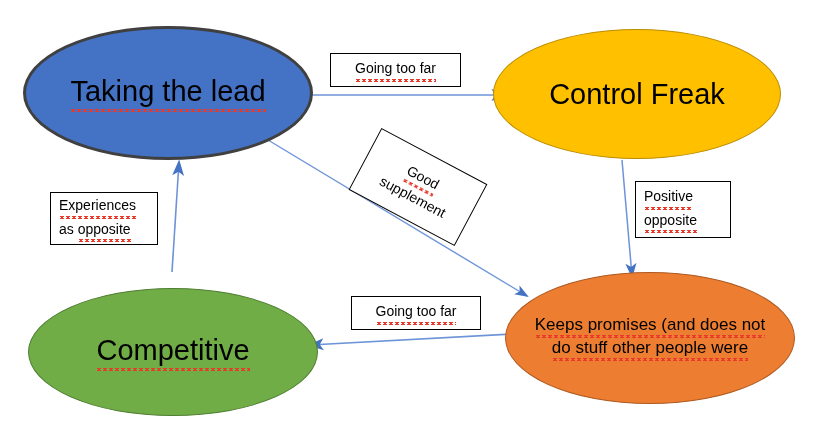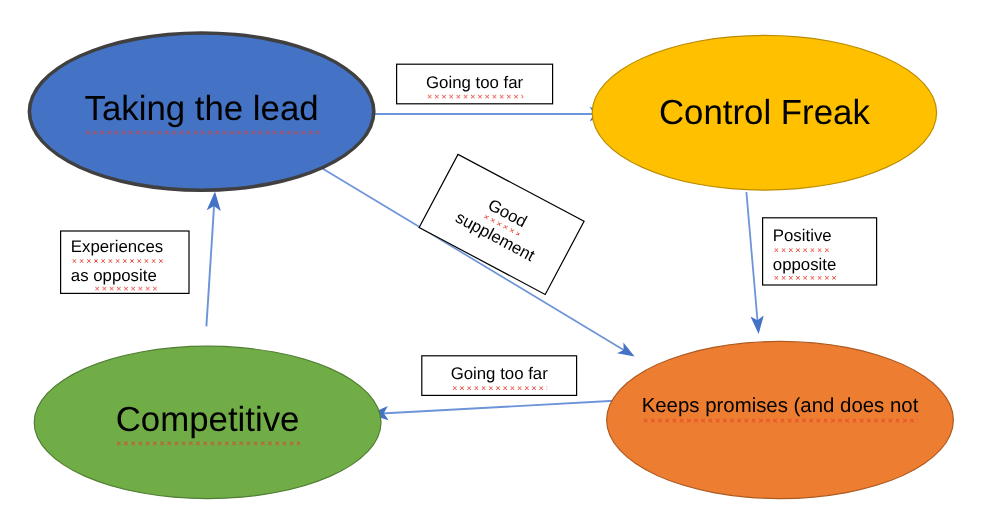--- a/index.html
+++ b/index.html
@@ -65,21 +65,21 @@
     font-size: 29px;
     justify-content: center;
   }
   #node-competitive {
     left: 28px; top: 288px; width: 290px; height: 128px;
     background: #70AD47;
     border: 1px solid #507e32;
     font-size: 29px;
   }
   #node-keeps-promises {
-    left: 505px; top: 284px; width: 290px; height: 132px;
+    left: 505px; top: 272px; width: 290px; height: 132px;
     background: #ED7D31;
     border: 1px solid #ae5a21;
     font-size: 17px;
     text-align: center;
   }
   .label-box {
     position: absolute;
     box-sizing: border-box;
     background: #ffffff;
     border: 1px solid #000000;
@@ -165,21 +165,21 @@
 
   <div class="node ellipse" id="node-competitive">
     <span class="node-label">
       <span class="sq">Competitive</span>
     </span>
   </div>
 
   <div class="node ellipse" id="node-keeps-promises">
     <span class="node-label">
       <span class="sq">Keeps promises (and does not</span><br>
-      <br>
+      <span class="sq">do stuff other people were</span><br>
     </span>
   </div>
 
   <div class="label-box" id="label-going-too-far-top">
     <span>
       <span class="sq">Going too far</span>
     </span>
   </div>
 
   <div class="label-box" id="label-good-supplement">

